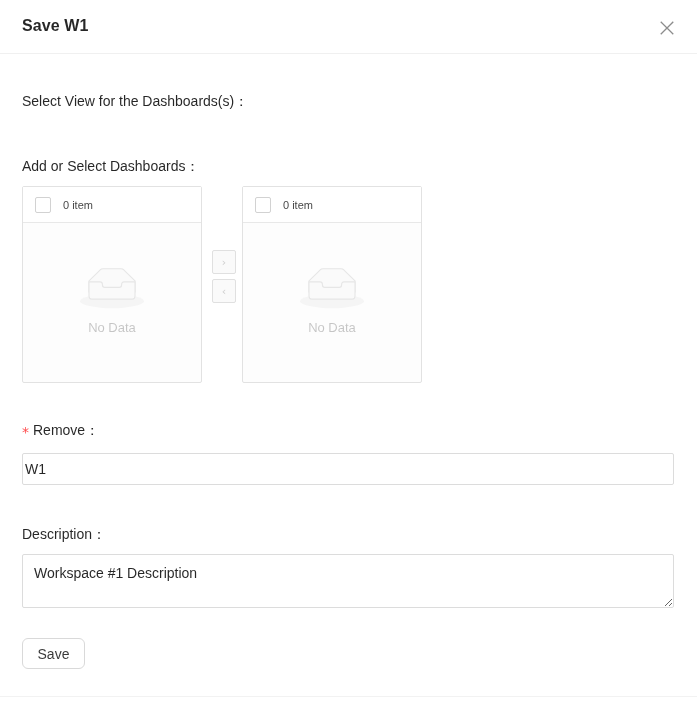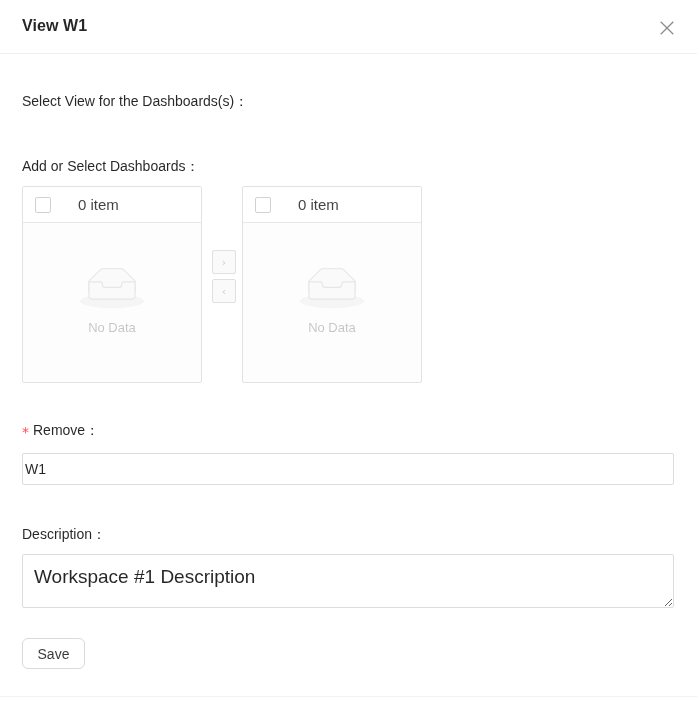--- a/index.html
+++ b/index.html
@@ -89,22 +89,22 @@
   }
   .ant-checkbox {
     width: 16px; height: 16px;
     border: 1px solid #d2d2d2;
     border-radius: 2px;
     background: #fff;
     flex: 0 0 16px;
     cursor: pointer;
   }
   .panel-count {
-    margin-left: 27px;
-    font-size: 15px;
+    margin-left: 12px;
+    font-size: 11px;
     color: rgba(0,0,0,0.75);
     white-space: nowrap;
   }
 
   .panel-body {
     flex: 1 1 auto;
     position: relative;
   }
   .empty-wrap {
     position: absolute;
@@ -157,21 +157,21 @@
     outline: none;
   }
   .textarea-input {
     position: absolute;
     left: 22px; top: 500px;
     width: 652px; height: 54px;
     border: 1px solid #dcdcdc;
     border-radius: 2px;
     background: #fff;
     font-family: "Liberation Sans", sans-serif;
-    font-size: 19px;
+    font-size: 14px;
     color: rgba(0,0,0,0.85);
     padding: 8px 11px;
     outline: none;
     resize: vertical;
     line-height: 1.5;
   }
 
   
   .save-btn {
     position: absolute;
@@ -191,21 +191,21 @@
     position: absolute;
     left: 0; top: 696px;
     width: 697px; height: 1px;
     background: #f2f2f2;
   }
 </style>
 </head>
 <body>
 
 <div class="modal-header">
-  <div class="modal-title">View W1</div>
+  <div class="modal-title">Save W1</div>
   <div class="close-btn">
     <span>
       <svg width="14" height="14" viewBox="0 0 14 14" aria-hidden="true">
         <path d="M1.2 1.2 L12.8 12.8 M12.8 1.2 L1.2 12.8" stroke="currentColor" stroke-width="1.3" stroke-linecap="square" fill="none"></path>
       </svg>
     </span>
   </div>
 </div>
 
 <div class="modal-body">

